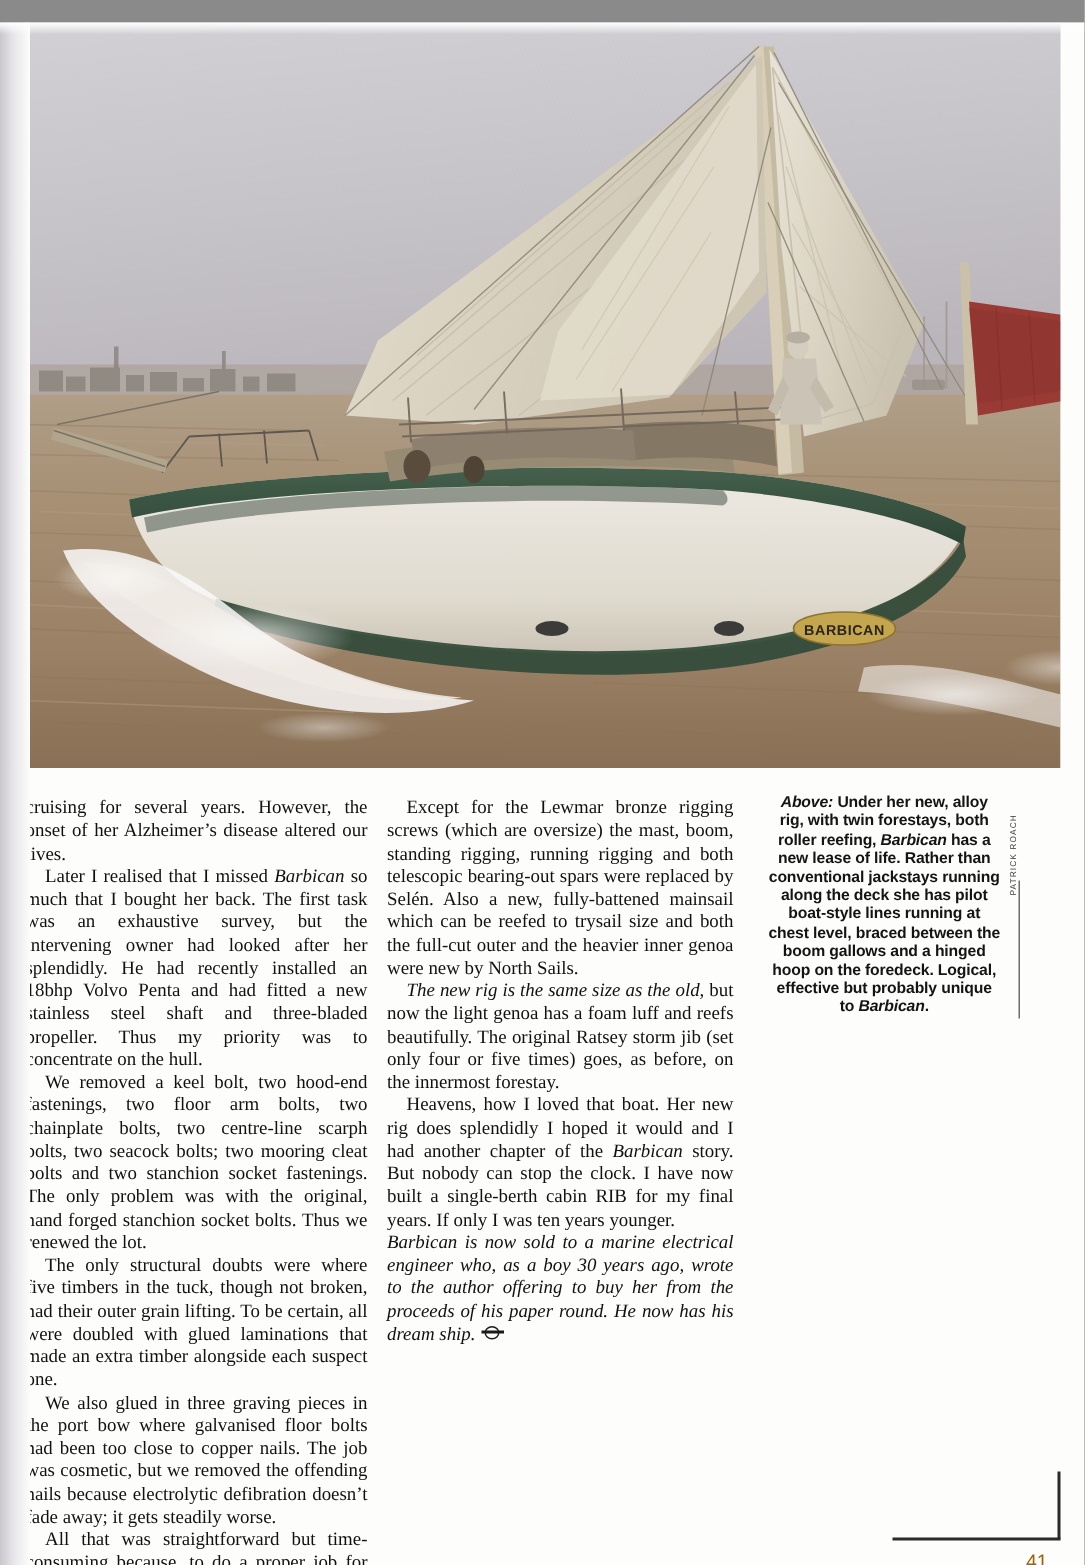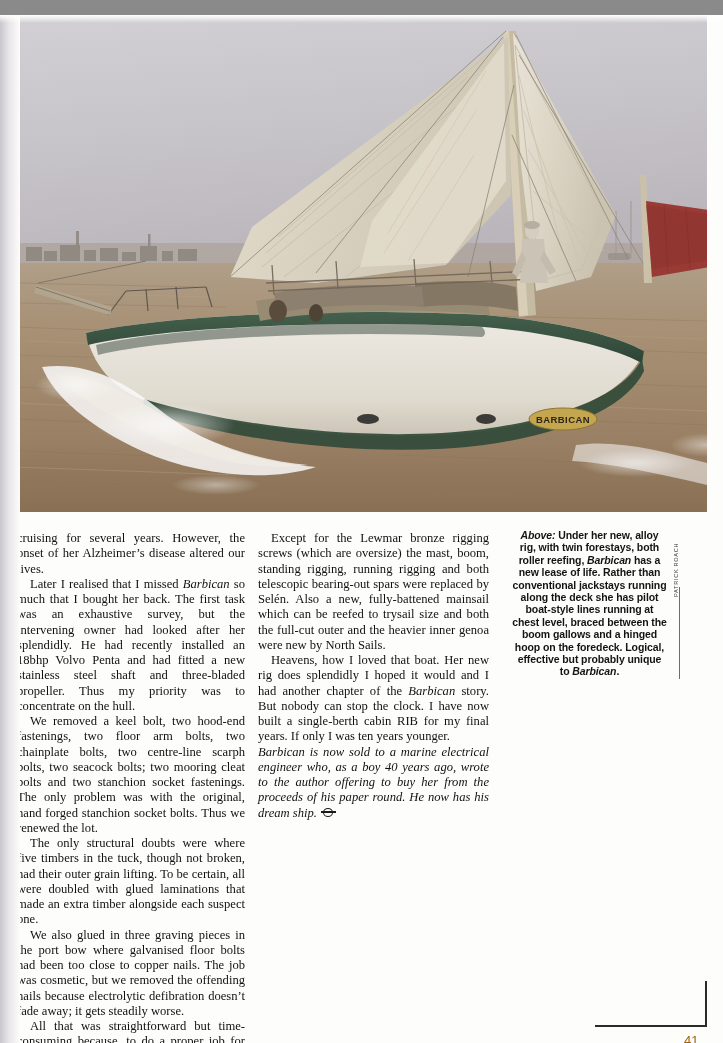--- a/index.html
+++ b/index.html
@@ -390,22 +390,23 @@
       <p class="no-indent"><span>cruising for several years. However, the onset of her Alzheimer’s disease altered our lives.</span></p>
       <p><span>Later I realised that I missed </span><em>Barbican</em><span> so much that I bought her back. The first task was an exhaustive survey, but the intervening owner had looked after her splendidly. He had recently installed an 18bhp Volvo Penta and had fitted a new stainless steel shaft and three-bladed propeller. Thus my priority was to concentrate on the hull.</span></p>
       <p><span>We removed a keel bolt, two hood-end fastenings, two floor arm bolts, two chainplate bolts, two centre-line scarph bolts, two seacock bolts; two mooring cleat bolts and two stanchion socket fastenings. The only problem was with the original, hand forged stanchion socket bolts. Thus we renewed the lot.</span></p>
       <p><span>The only structural doubts were where five timbers in the tuck, though not broken, had their outer grain lifting. To be certain, all were doubled with glued laminations that made an extra timber alongside each suspect one.</span></p>
       <p><span>We also glued in three graving pieces in the port bow where galvanised floor bolts had been too close to copper nails. The job was cosmetic, but we removed the offending nails because electrolytic defibration doesn’t fade away; it gets steadily worse.</span></p>
       <p><span>All that was straightforward but time-consuming because, to do a proper job for the new laminations, the engine had to be lifted and all the cabin sole bearers removed.</span></p>
     </div>
 
   <div class="col col-2" id="col2">
       <p><span>Except for the Lewmar bronze rigging screws (which are oversize) the mast, boom, standing rigging, running rigging and both telescopic bearing-out spars were replaced by Selén. Also a new, fully-battened mainsail which can be reefed to trysail size and both the full-cut outer and the heavier inner genoa were new by North Sails.</span></p>
+      <p><em>The new rig is the same size as the old,</em><span> but now the light genoa has a foam luff and reefs beautifully. The original Ratsey storm jib (set only four or five times) goes, as before, on the innermost forestay.</span></p>
       <p><span>Heavens, how I loved that boat. Her new rig does splendidly I hoped it would and I had another chapter of the </span><em>Barbican</em><span> story. But nobody can stop the clock. I have now built a single-berth cabin RIB for my final years. If only I was ten years younger.</span></p>
-      <p class="endnote no-indent"><em>Barbican</em><em> is now sold to a marine electrical engineer who, as a boy 40 years ago, wrote to the author offering to buy her from the proceeds of his paper round. He now has his dream ship.</em><span class="endmark"></span></p>
+      <p class="endnote no-indent"><em>Barbican</em><em> is now sold to a marine electrical engineer who, as a boy 30 years ago, wrote to the author offering to buy her from the proceeds of his paper round. He now has his dream ship.</em><span class="endmark"></span></p>
     </div>
 
   <div class="caption" id="caption"><em>Above:</em><span> Under her new, alloy rig, with twin forestays, both roller reefing, </span><em>Barbican</em><span> has a new lease of life. Rather than conventional jackstays running along the deck she has pilot boat-style lines running at chest level, braced between the boom gallows and a hinged hoop on the foredeck. Logical, effective but probably unique to </span><em>Barbican</em><span>.</span></div>
 
   <div class="credit">PATRICK ROACH</div>
   <div class="credit-rule"></div>
 
   <div class="corner-rule-h"></div>
   <div class="corner-rule-v"></div>
   <div class="folio">41</div>

